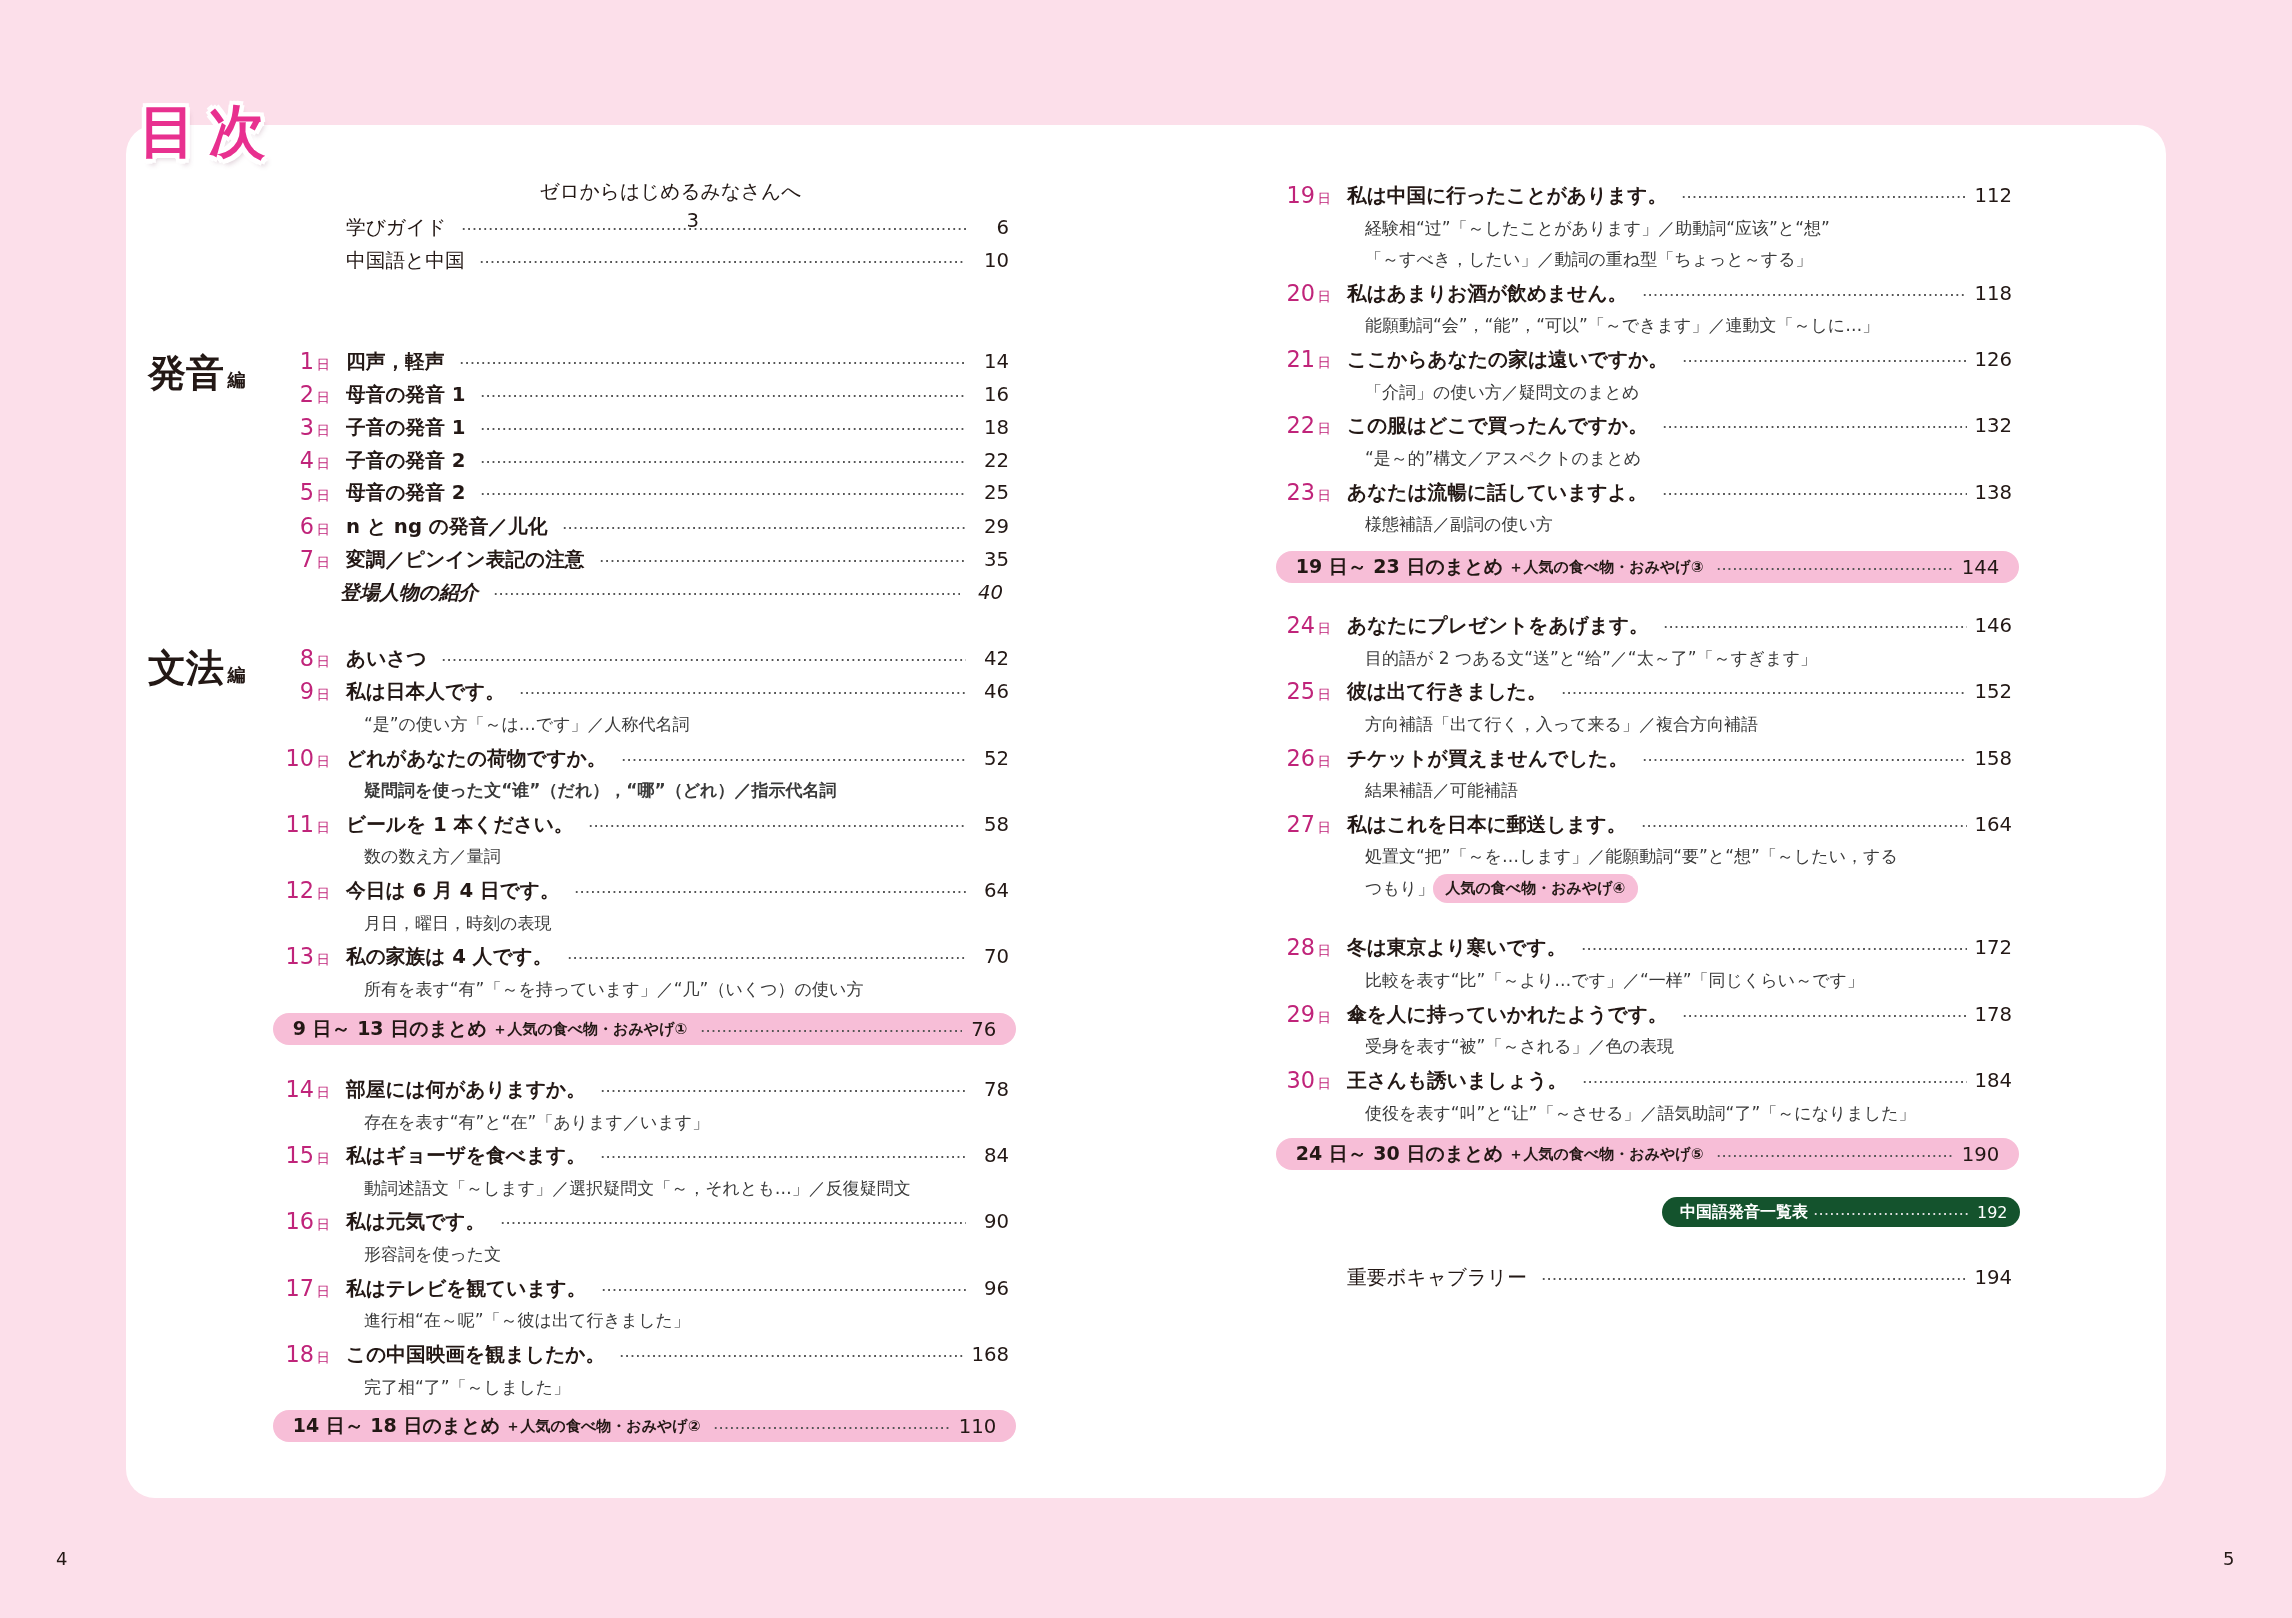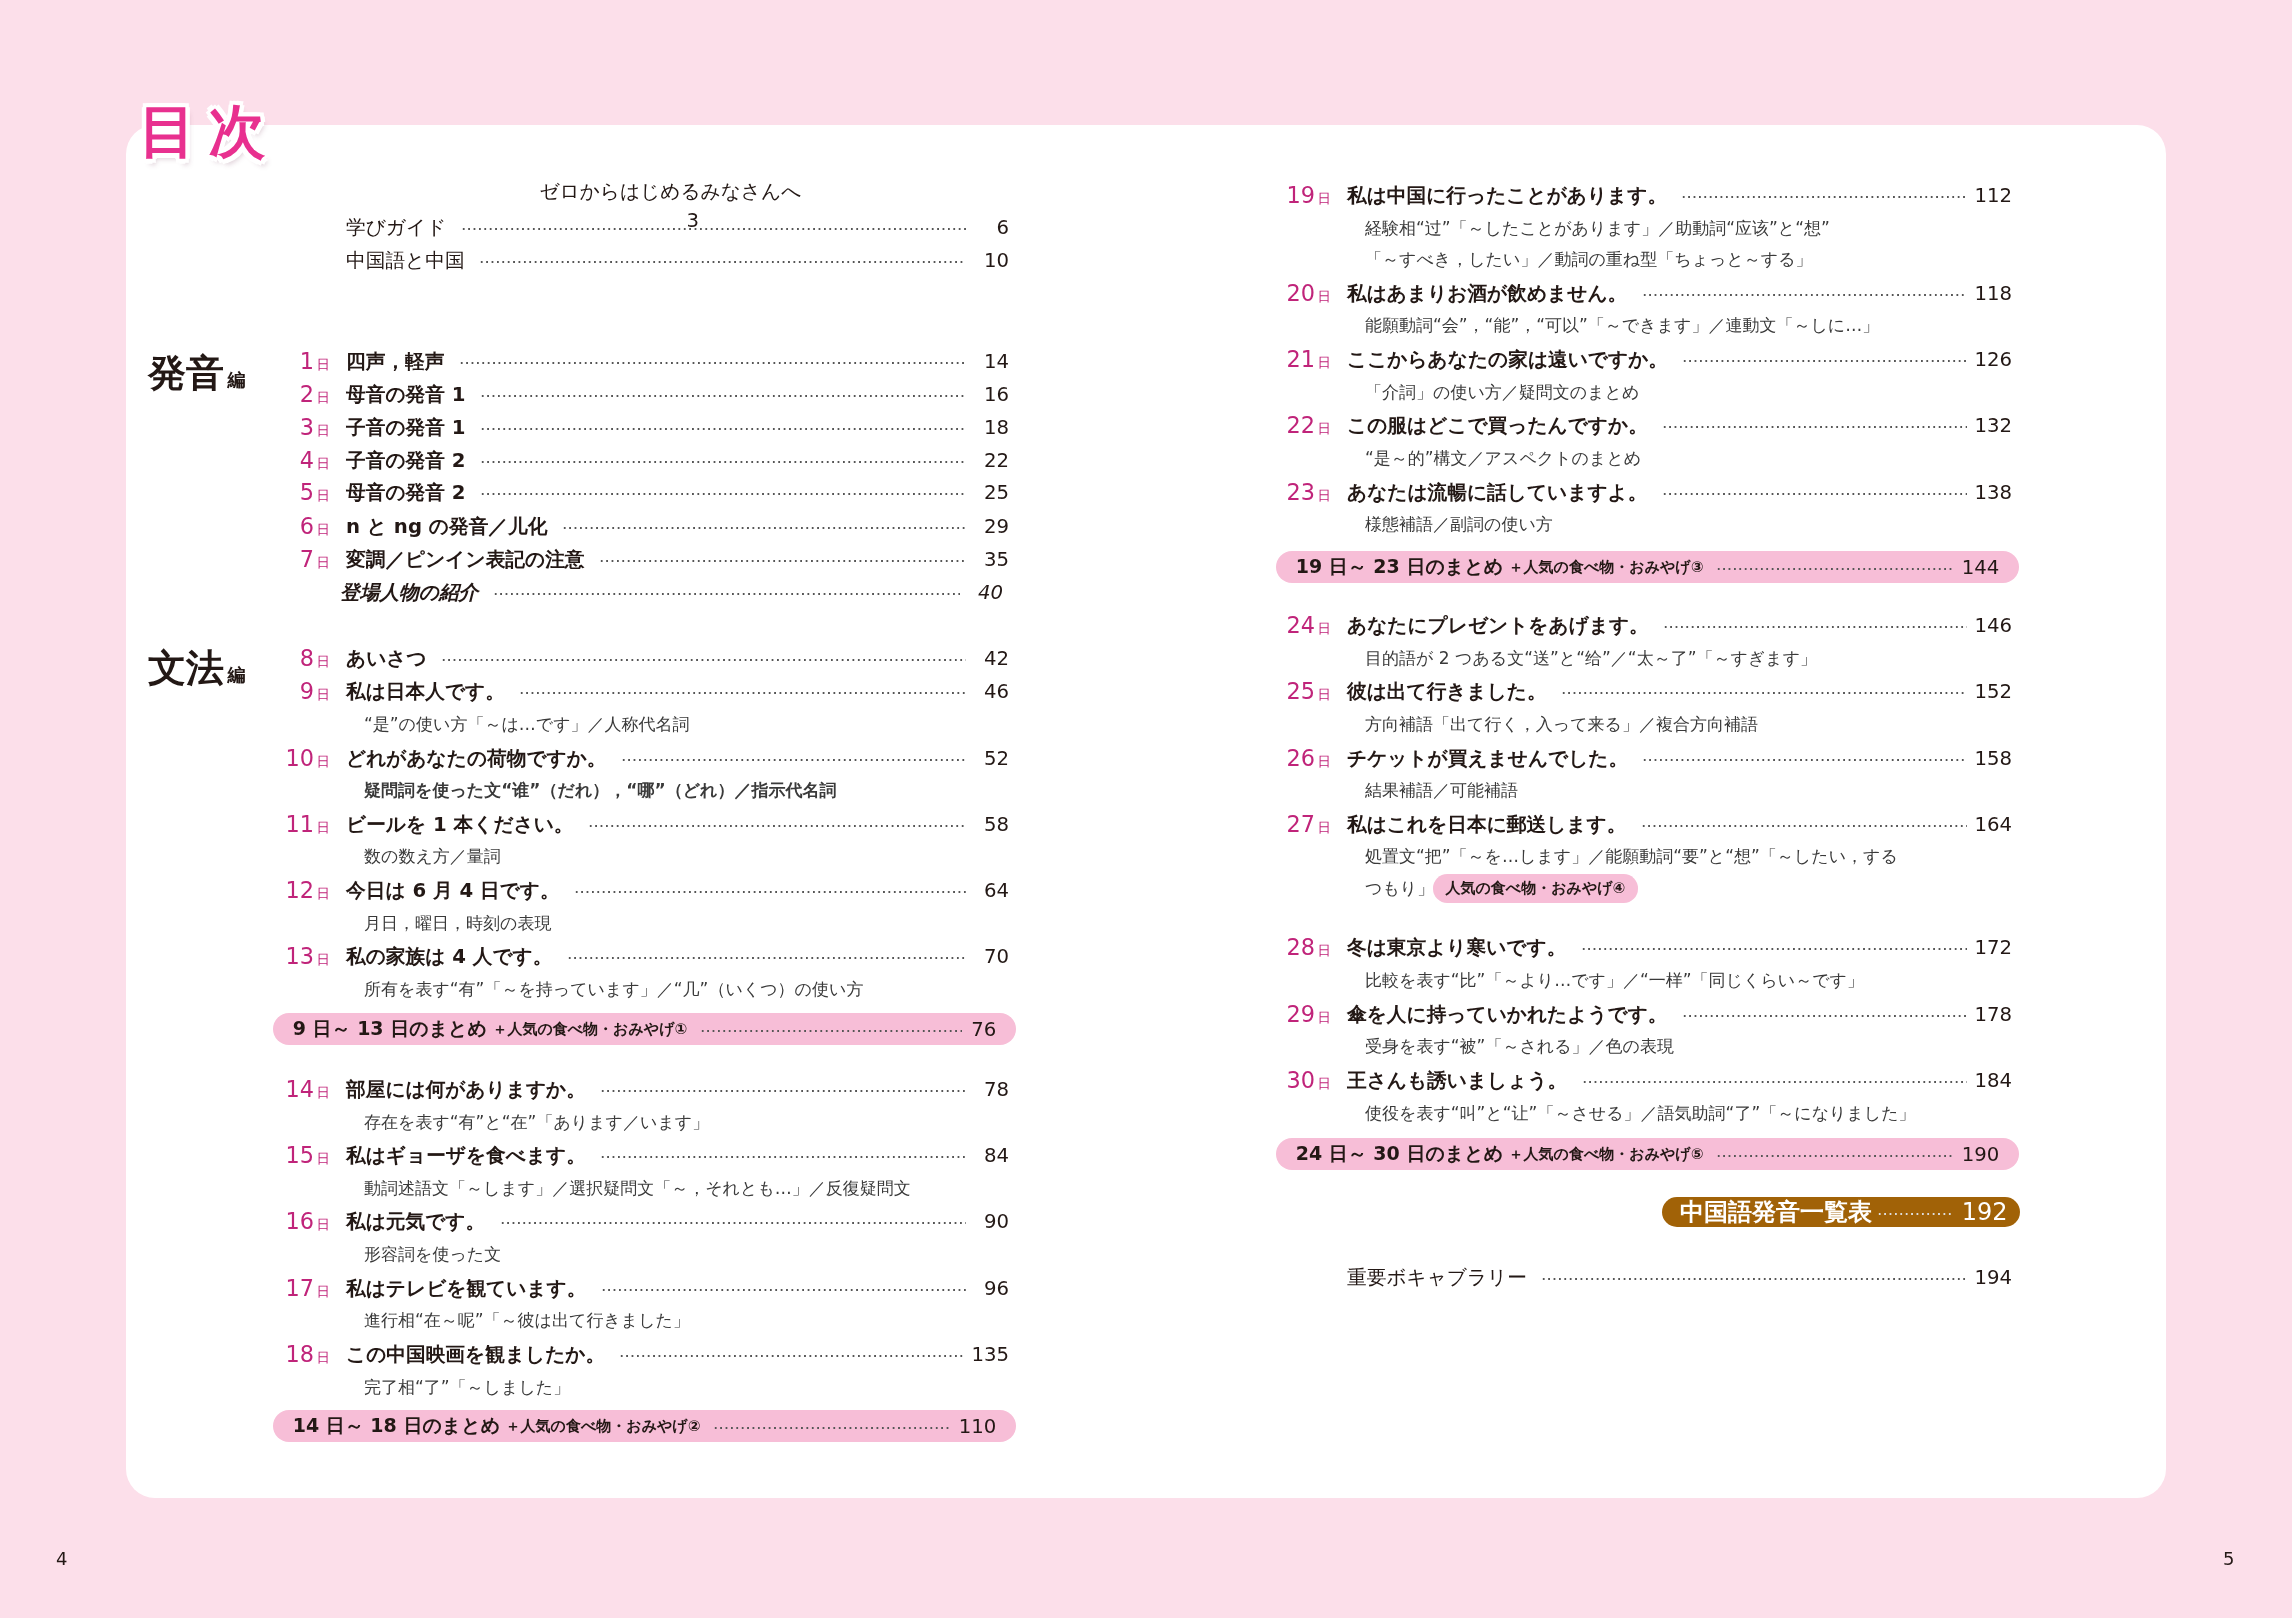--- a/index.html
+++ b/index.html
@@ -55,22 +55,22 @@
     background-image: radial-gradient(circle, #555 0.9px, transparent 1.2px);
     background-size: 5.4px 1.8px; background-repeat: repeat-x;
   }
   .band .pg { padding-left: 9px; font-size: 19.7px; }
 
   .mini-pill {
     position: absolute; height: 29px; border-radius: 14.3px; background: #f7bed7;
     display: flex; align-items: center; padding: 0 12.5px; font-size: 15px; font-weight: bold; white-space: nowrap;
   }
   .gray-pill {
-    position: absolute; height: 30px; border-radius: 15px; background: #a16207; color: #fff;
-    display: flex; align-items: center; padding: 0 12.5px 0 18px; box-sizing: border-box; font-size: 24px;
+    position: absolute; height: 30px; border-radius: 15px; background: #14532d; color: #fff;
+    display: flex; align-items: center; padding: 0 12.5px 0 18px; box-sizing: border-box; font-size: 16px;
   }
   .gray-pill .txt { font-weight: bold; white-space: nowrap; padding-right: 5.4px; }
   .gray-pill .dots {
     flex: 1; height: 1.8px; margin-top: 3.6px;
     background-image: radial-gradient(circle, #ddd 0.9px, transparent 1.2px);
     background-size: 5.4px 1.8px; background-repeat: repeat-x;
   }
   .gray-pill .pg { padding-left: 9px; }
 
   .page-num { position: absolute; font-size: 18px; color: #231815; }
@@ -277,21 +277,21 @@
       <span class="pg">96</span>
     </div>
     <div class="sub" style="left: 364px; top: 1309px;">進行相“在～呢”「～彼は出て行きました」</div>
     <div class="row" style="left: 346px; top: 1338px; width: 663px;">
       <span class="day">
         <span class="n">18</span>
         <span class="d">日</span>
       </span>
       <span class="txt">この中国映画を観ましたか。</span>
       <span class="dots"></span>
-      <span class="pg">135</span>
+      <span class="pg">168</span>
     </div>
     <div class="sub" style="left: 364px; top: 1376px;">完了相“了”「～しました」</div>
     <div class="band" style="left: 273px; top: 1410px; width: 743px;">
       <span class="txt">14 日～ 18 日のまとめ</span>
       <span class="extra">＋人気の食べ物・おみやげ②</span>
       <span class="dots"></span>
       <span class="pg">110</span>
     </div>
     <div class="row" style="left: 1347px; top: 179px; width: 665px;">
       <span class="day">

